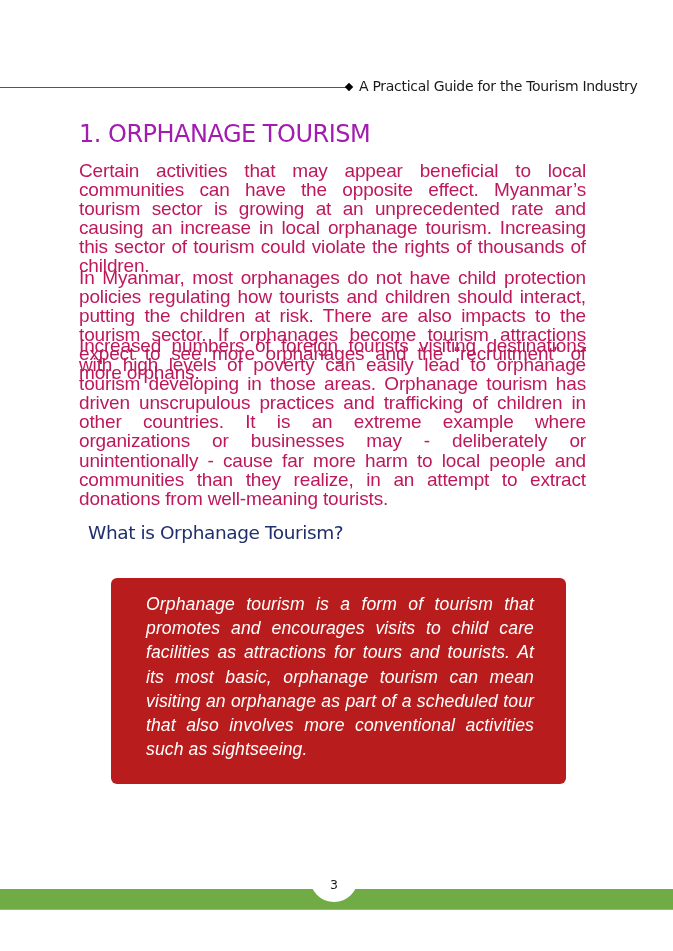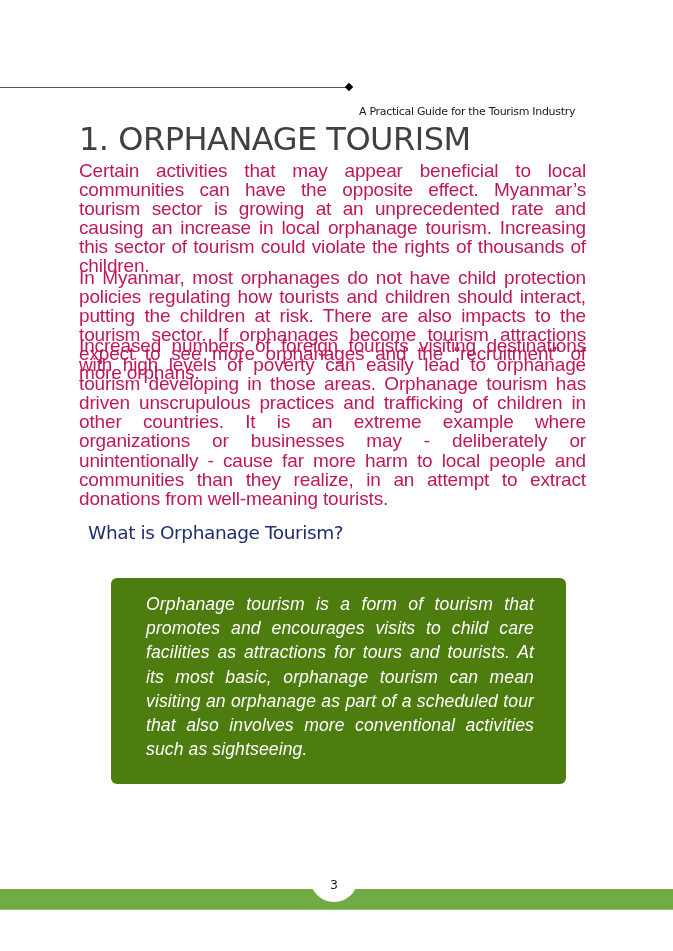--- a/index.html
+++ b/index.html
@@ -28,33 +28,32 @@
       top: 84px;
       width: 6px;
       height: 6px;
       background: #000000;
       transform: rotate(45deg);
     }
     .header-title {
       position: absolute;
       left: 359px;
       top: 78px;
-      font-size: 11px;
+      font-size: 14px;
       color: #1a1a1a;
       font-family: "DejaVu Sans", sans-serif;
       letter-spacing: -0.3px;
       white-space: nowrap;
-      margin-top: 27px;
     }
     .h1 {
       position: absolute;
       left: 79px;
       top: 120px;
-      font-size: 32px;
-      color: #404040;
+      font-size: 24px;
+      color: #a21caf;
       font-family: "DejaVu Sans", sans-serif;
       letter-spacing: -0.5px;
       white-space: nowrap;
       margin: 0;
       font-weight: normal;
     }
     .para {
       position: absolute;
       left: 79px;
       width: 507px;
@@ -80,21 +79,21 @@
       white-space: nowrap;
       margin: 9px;
       font-weight: normal;
     }
     .callout {
       position: absolute;
       left: 111px;
       top: 578px;
       width: 455px;
       height: 206px;
-      background: #4d7c0f;
+      background: #b91c1c;
       border-radius: 6px;
     }
     .callout-text {
       position: absolute;
       left: 35px;
       top: 14px;
       width: 388px;
       font-size: 17.6px;
       line-height: 24.2px;
       color: #ffffff;

